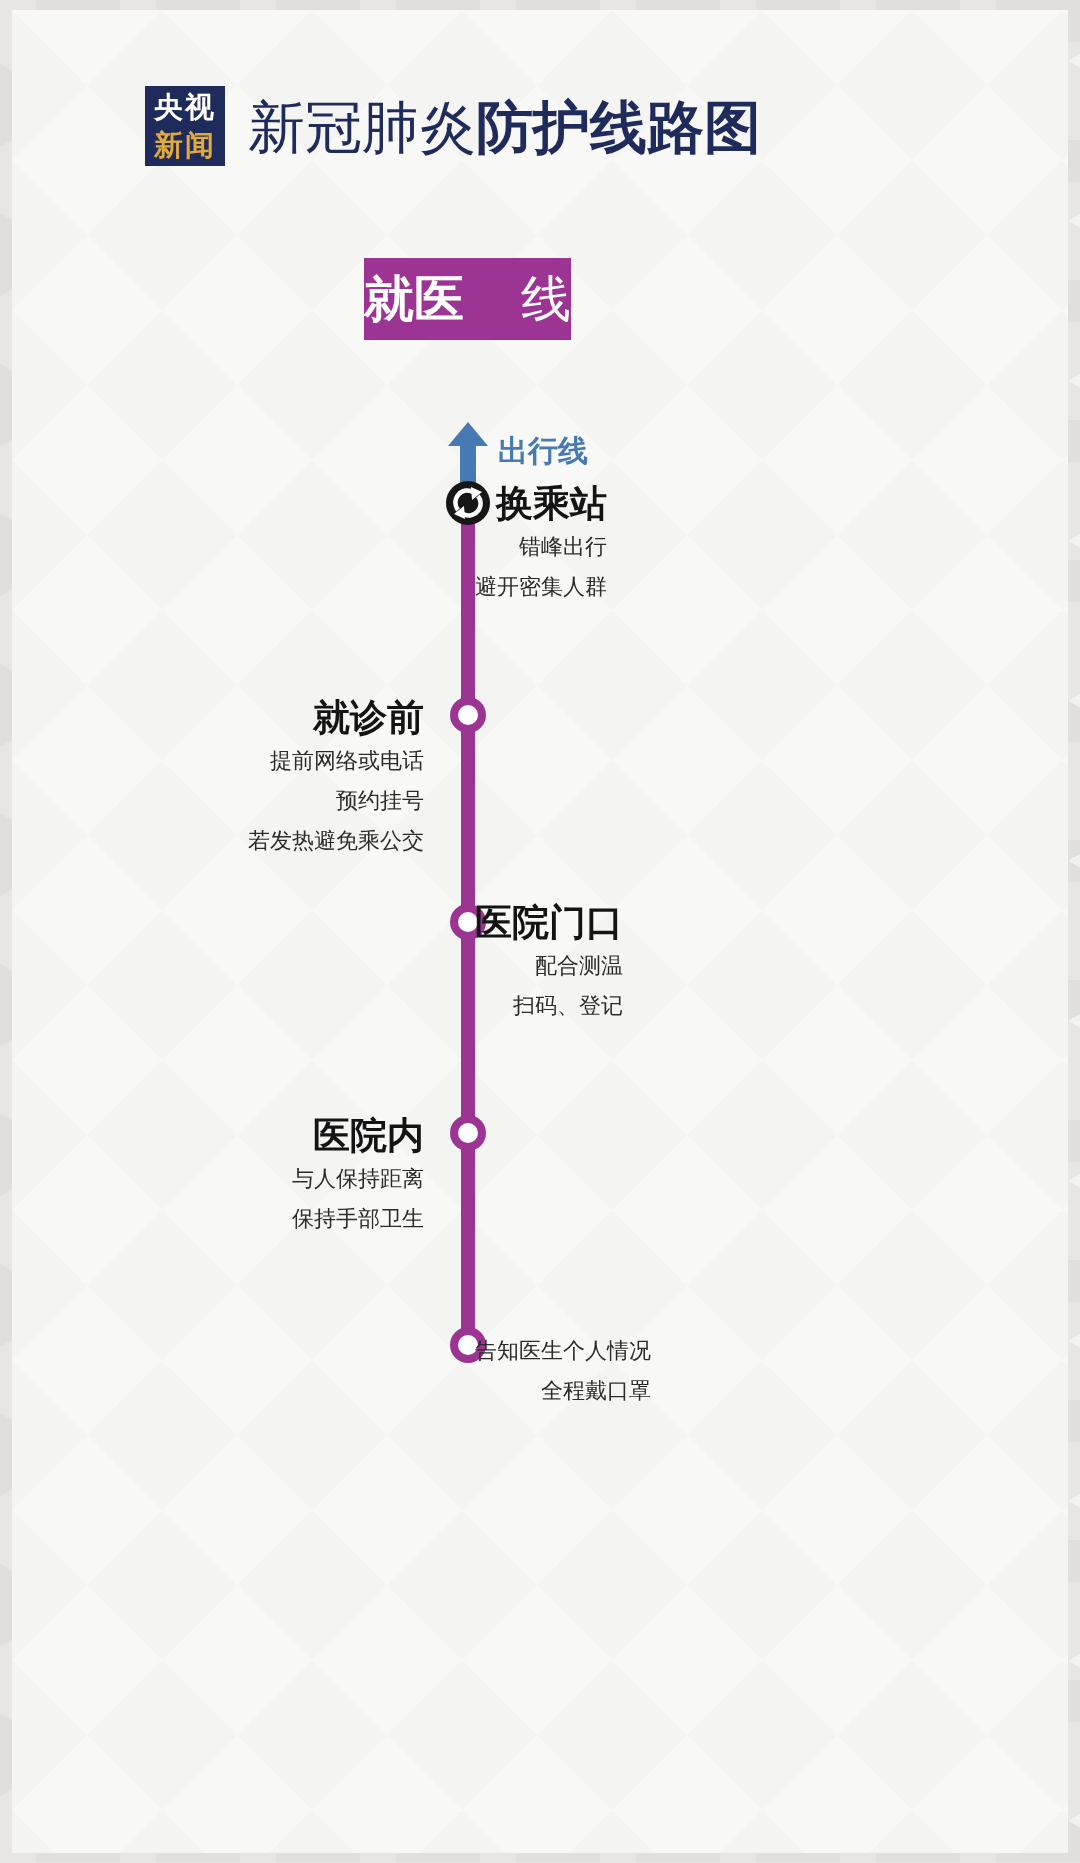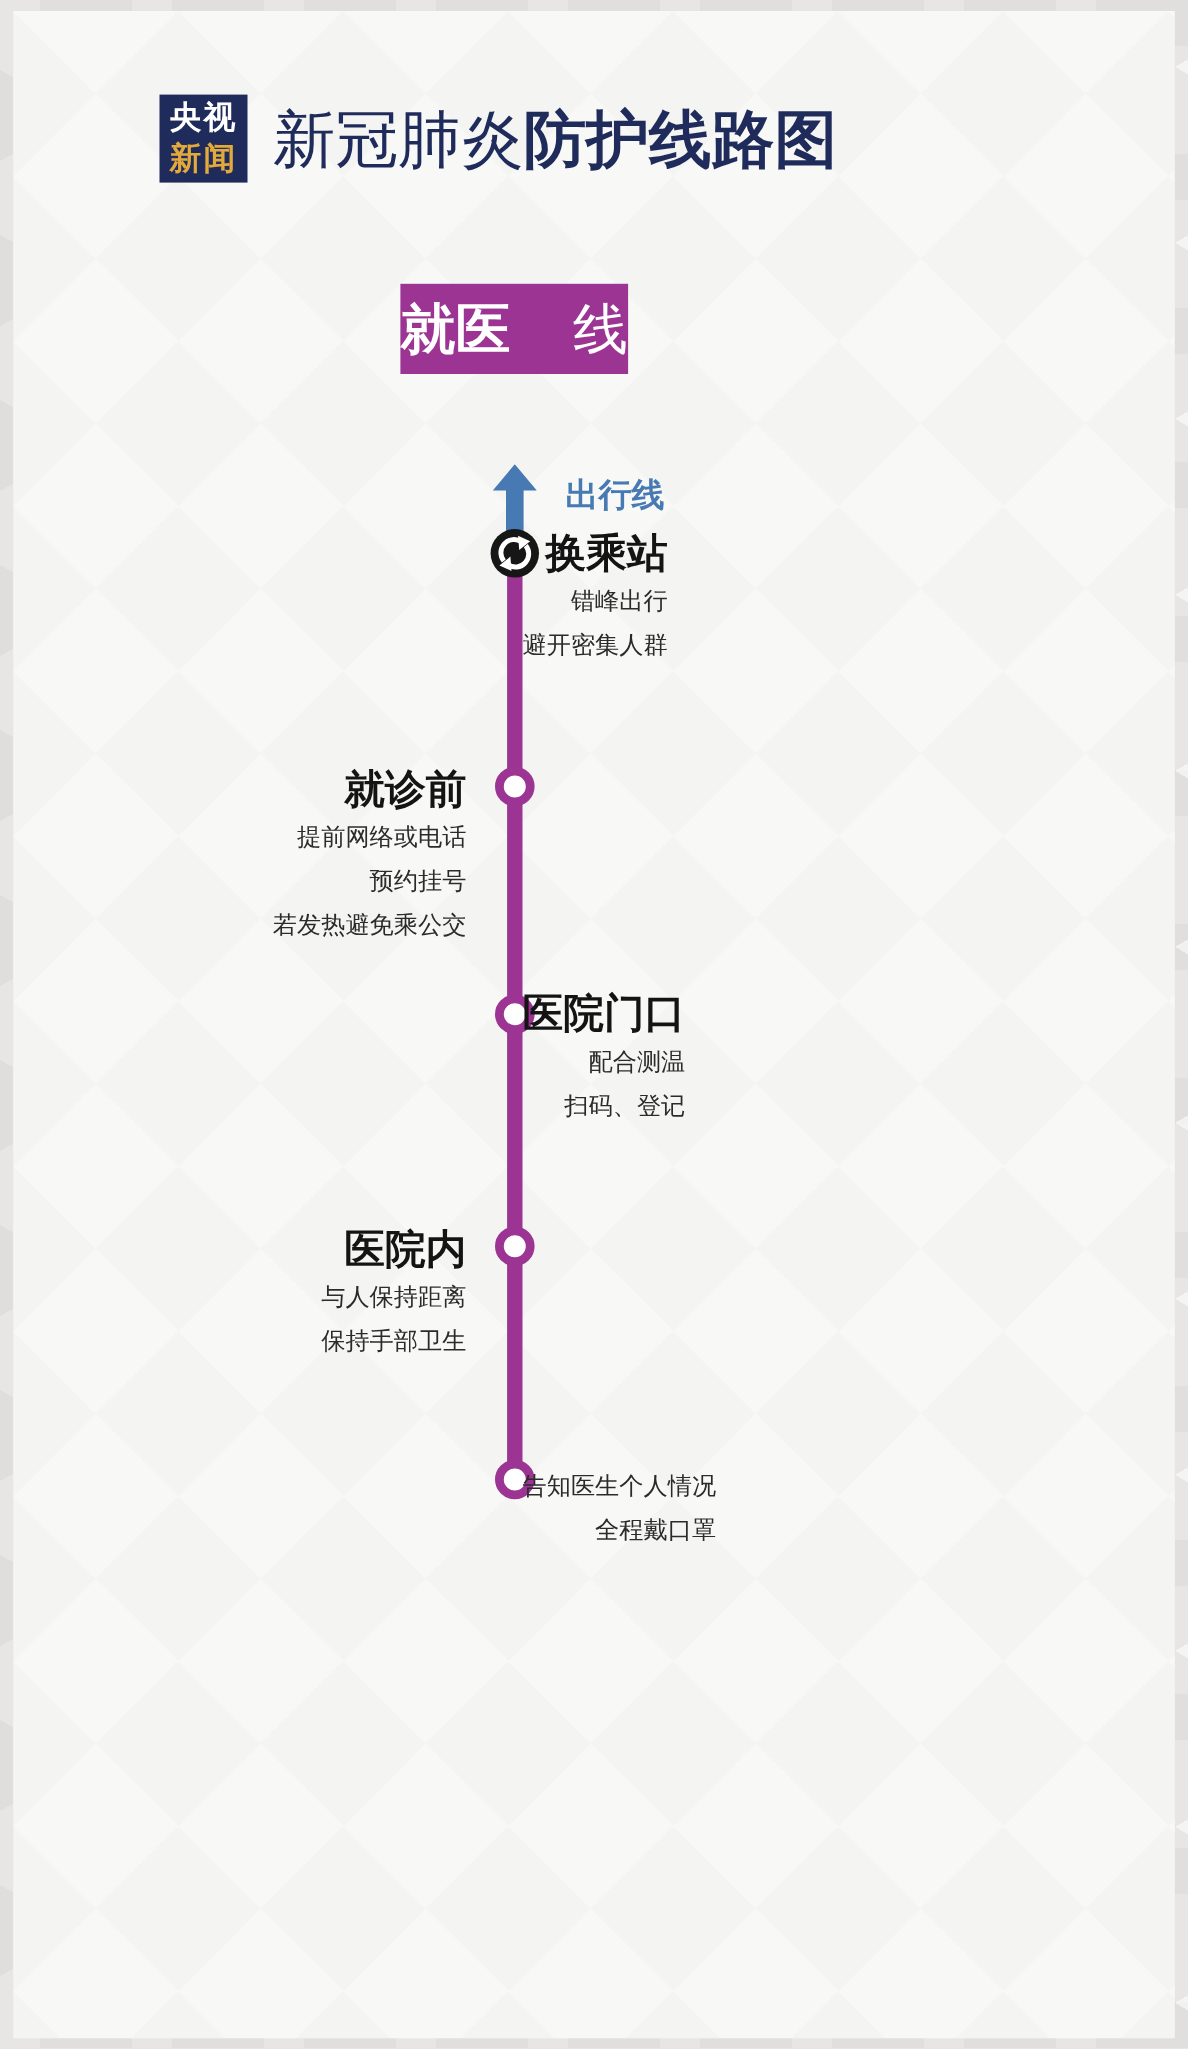--- a/index.html
+++ b/index.html
@@ -58,21 +58,21 @@
   
   .route{position:absolute;inset:0;}
   .route-line{
     position:absolute;left:449px;top:468px;
     width:14px;height:867px;
     background:var(--purple);
   }
   .up-arrow{position:absolute;left:436px;top:412px;}
   .transfer-label{
     position:absolute;left:486px;top:424px;
-    color:var(--blue);font-size:30px;font-weight:bold;line-height:34px;margin-left:16px;
+    color:var(--blue);font-size:30px;font-weight:bold;line-height:34px;
   }
   .transfer-icon{position:absolute;left:432px;top:469px;}
   .station-dot{
     position:absolute;left:438px;
     width:20px;height:20px;
     background:#ffffff;
     border:8px solid var(--purple);
     border-radius:50%;
   }
   .station{position:absolute;}

